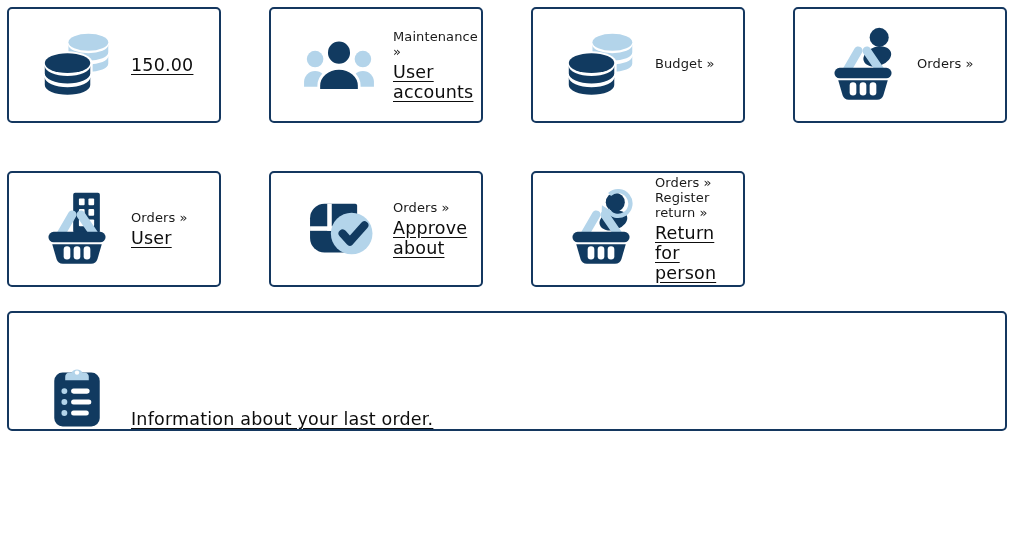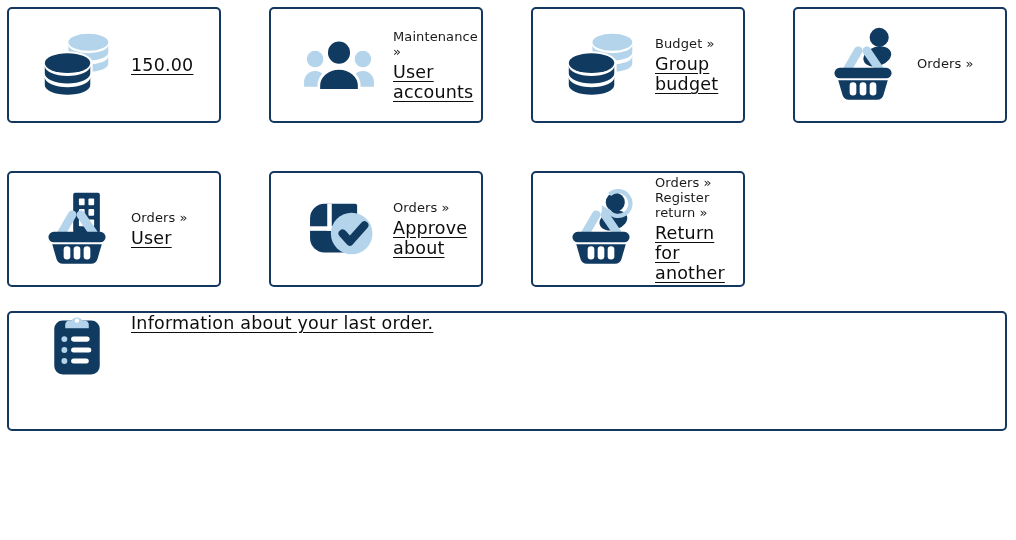--- a/index.html
+++ b/index.html
@@ -27,21 +27,21 @@
     align-items:center;
   }
   .footer-card {
     box-sizing:border-box;
     margin-top:24px;
     height:120px;
     border:2px solid #14375f;
     border-radius:5px;
     background:#fff;
     display:flex;
-    align-items:flex-start;
+    align-items:flex-end;
   }
   .iconbox {
     flex:none;
     width:84px;
     margin-left:26px;
     display:flex;
     justify-content:center;
     align-items:center;
   }
   .textbox {
@@ -135,21 +135,20 @@
           </g>
           <g fill="#113a60">
             <ellipse cx="28" cy="36" rx="24" ry="10.5"></ellipse>
             <path d="M4,39 v8 a24,10.5 0 0 0 48,0 v-8 a24,10.5 0 0 1 -48,0 z"></path>
             <path d="M4,51 v8 a24,10.5 0 0 0 48,0 v-8 a24,10.5 0 0 1 -48,0 z"></path>
           </g>
         </svg>
       </span>
       <span class="textbox">
         <span class="crumb">Budget »</span>
-        <a class="cardlink">Group budget</a>
       </span>
     </div>
 
     <div class="card">
       <span class="iconbox">
         <svg viewBox="0 0 84 84" width="80" height="80">
           <circle cx="59" cy="13" r="10" fill="#113a60"></circle>
           <ellipse cx="57" cy="33" rx="15" ry="10" transform="rotate(-18 57 33)" fill="#113a60"></ellipse>
           <g stroke="#b3d4ea" stroke-width="9" stroke-linecap="round" fill="none">
             <path d="M23,51 L37,27"></path>
@@ -233,21 +232,21 @@
           <path d="M16,58 h52 l-4.5,15.5 a7,7 0 0 1 -6.7,5 h-29.6 a7,7 0 0 1 -6.7,-5 z" fill="#113a60"></path>
           <g fill="#fff">
             <rect x="28" y="60" width="7" height="14" rx="3.5"></rect>
             <rect x="38.5" y="60" width="7" height="14" rx="3.5"></rect>
             <rect x="49" y="60" width="7" height="14" rx="3.5"></rect>
           </g>
         </svg>
       </span>
       <span class="textbox">
         <span class="crumb">Orders » Register return »</span>
-        <a class="cardlink">Return for another</a>
+        <a class="cardlink">Return for person</a>
       </span>
     </div>
 
 
   </div>
 
   <div class="footer-card">
     <span class="iconbox">
       <svg viewBox="0 0 64 76" width="54" height="64">
         <rect x="5" y="9" width="54" height="64" rx="10" fill="#113a60"></rect>

